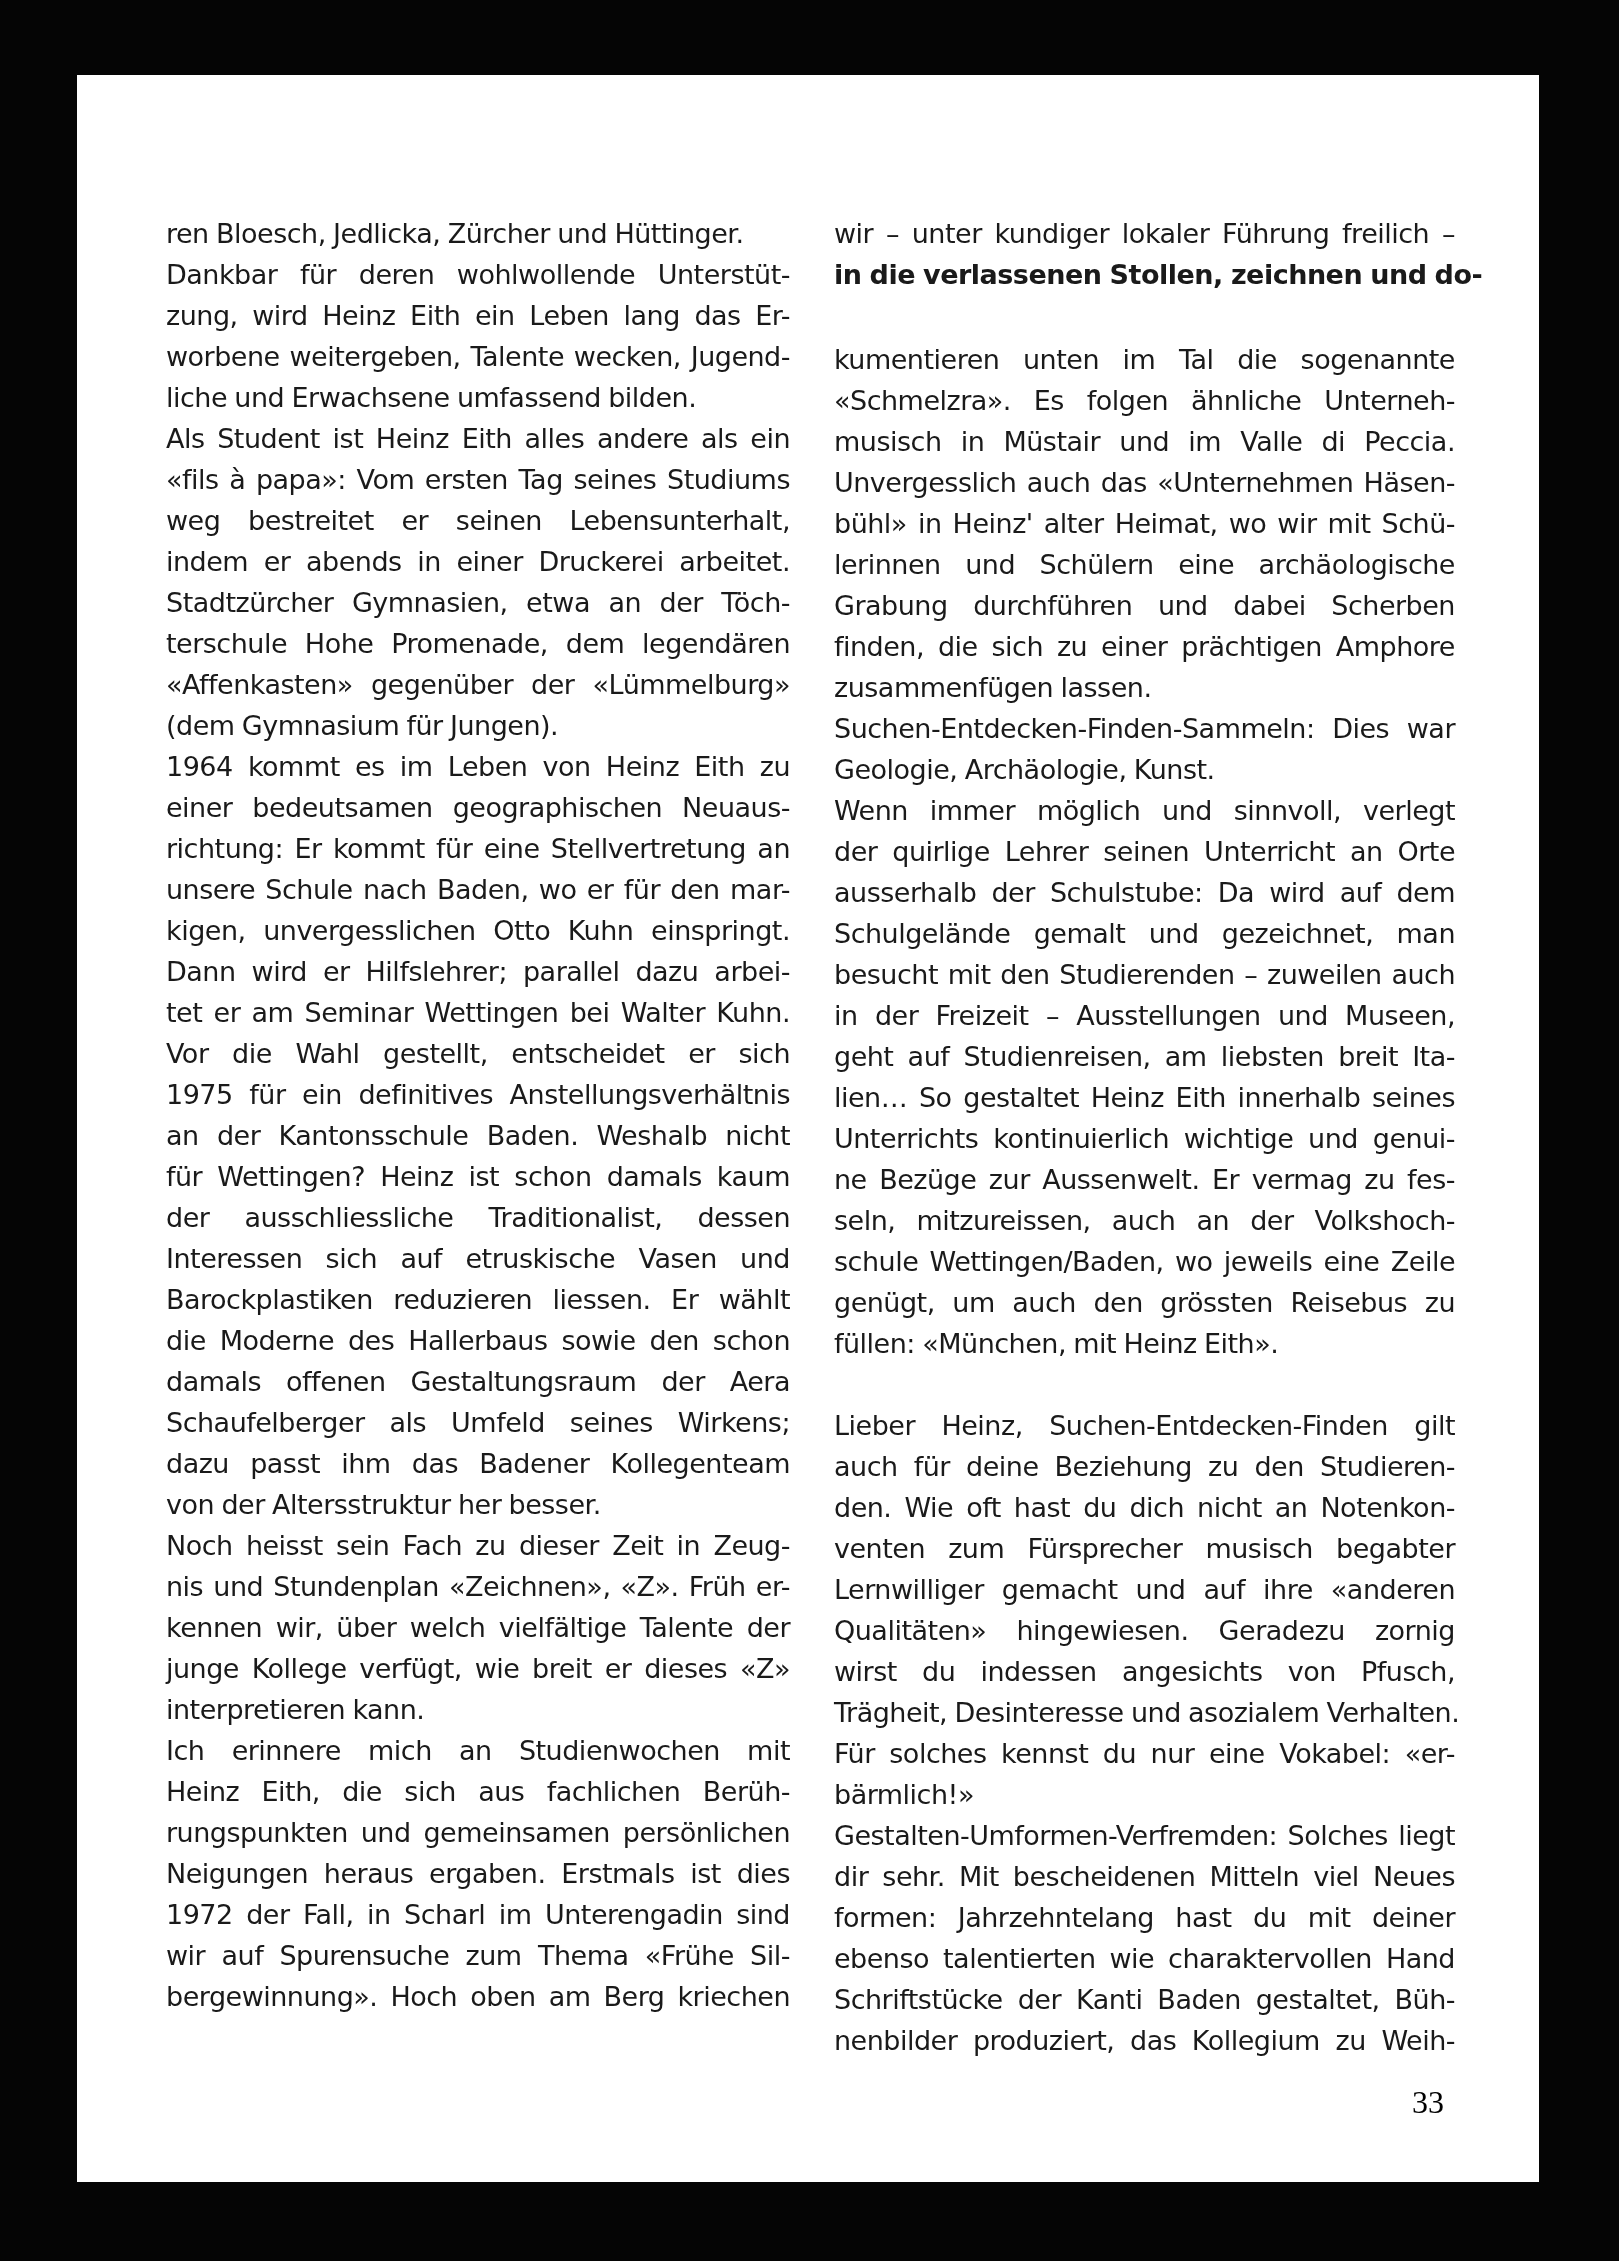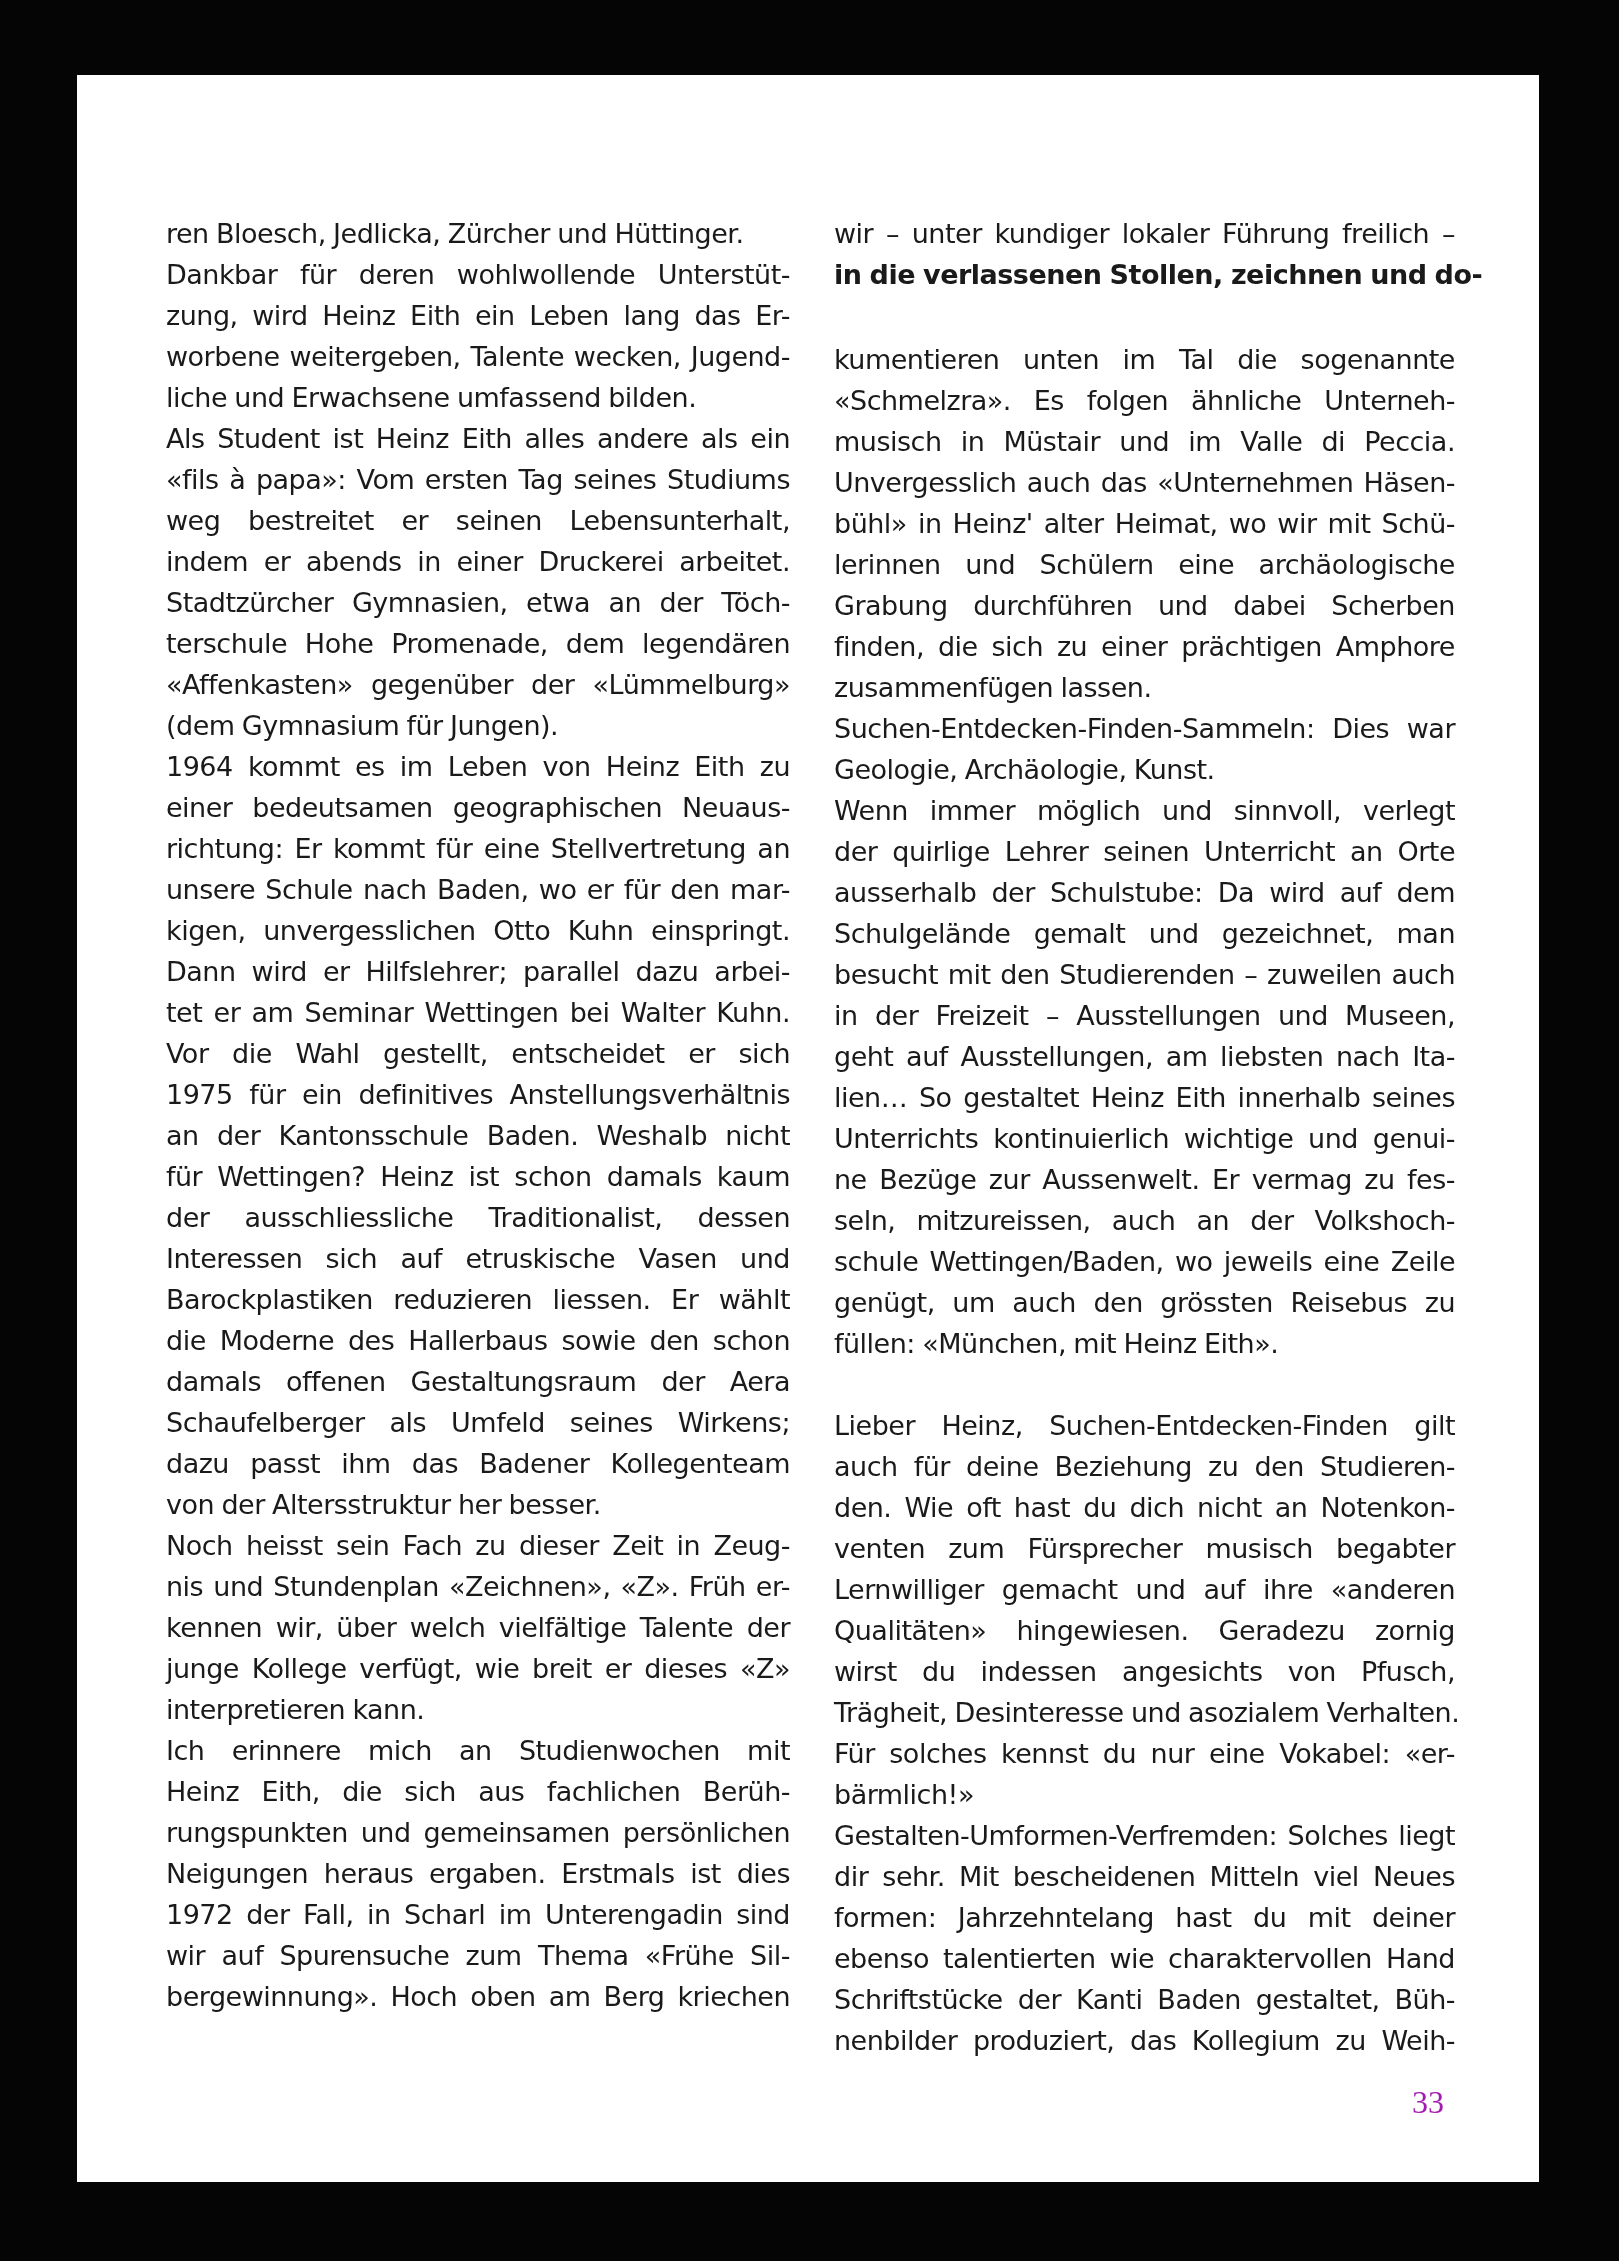--- a/index.html
+++ b/index.html
@@ -45,21 +45,21 @@
       text-align: left;
       text-align-last: left;
     }
     .line.blank { }
     .page-number {
       position: absolute;
       left: 1335px;
       top: 2009px;
       font-family: "Liberation Serif", serif;
       font-size: 32px;
-      color: #a21caf;
+      color: #000000;
     }
   </style>
 </head>
 <body>
 
 <div class="page">
   <div class="column col-left" id="col-left">
       <div class="line last" style="width: 624px;">ren Bloesch, Jedlicka, Zürcher und Hüttinger.</div>
       <div class="line" style="width: 624px;">Dankbar für deren wohlwollende Unterstüt-</div>
       <div class="line" style="width: 624px;">zung, wird Heinz Eith ein Leben lang das Er-</div>
@@ -118,21 +118,21 @@
       <div class="line" style="width: 621px;">finden, die sich zu einer prächtigen Amphore</div>
       <div class="line last" style="width: 621px;">zusammenfügen lassen.</div>
       <div class="line" style="width: 621px;">Suchen-Entdecken-Finden-Sammeln: Dies war</div>
       <div class="line last" style="width: 621px;">Geologie, Archäologie, Kunst.</div>
       <div class="line" style="width: 621px;">Wenn immer möglich und sinnvoll, verlegt</div>
       <div class="line" style="width: 621px;">der quirlige Lehrer seinen Unterricht an Orte</div>
       <div class="line" style="width: 621px;">ausserhalb der Schulstube: Da wird auf dem</div>
       <div class="line" style="width: 621px;">Schulgelände gemalt und gezeichnet, man</div>
       <div class="line" style="width: 621px;">besucht mit den Studierenden – zuweilen auch</div>
       <div class="line" style="width: 621px;">in der Freizeit – Ausstellungen und Museen,</div>
-      <div class="line" style="width: 621px;">geht auf Ausstellungen, am liebsten nach Ita-</div>
+      <div class="line" style="width: 621px;">geht auf Studienreisen, am liebsten breit Ita-</div>
       <div class="line" style="width: 621px;">lien… So gestaltet Heinz Eith innerhalb seines</div>
       <div class="line" style="width: 621px;">Unterrichts kontinuierlich wichtige und genui-</div>
       <div class="line" style="width: 621px;">ne Bezüge zur Aussenwelt. Er vermag zu fes-</div>
       <div class="line" style="width: 621px;">seln, mitzureissen, auch an der Volkshoch-</div>
       <div class="line" style="width: 621px;">schule Wettingen/Baden, wo jeweils eine Zeile</div>
       <div class="line" style="width: 621px;">genügt, um auch den grössten Reisebus zu</div>
       <div class="line last" style="width: 621px;">füllen: «München, mit Heinz Eith».</div>
       <div class="line last blank" style="width: 621px;"></div>
       <div class="line" style="width: 621px;">Lieber Heinz, Suchen-Entdecken-Finden gilt</div>
       <div class="line" style="width: 621px;">auch für deine Beziehung zu den Studieren-</div>

